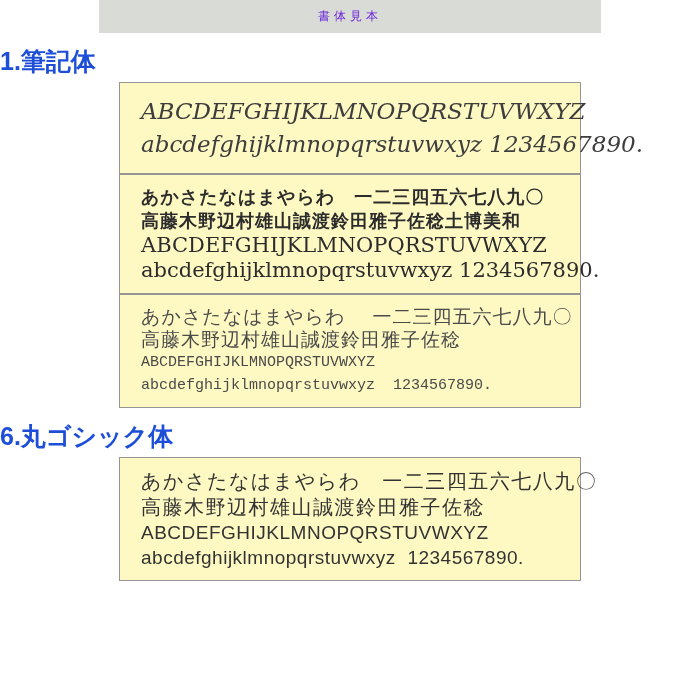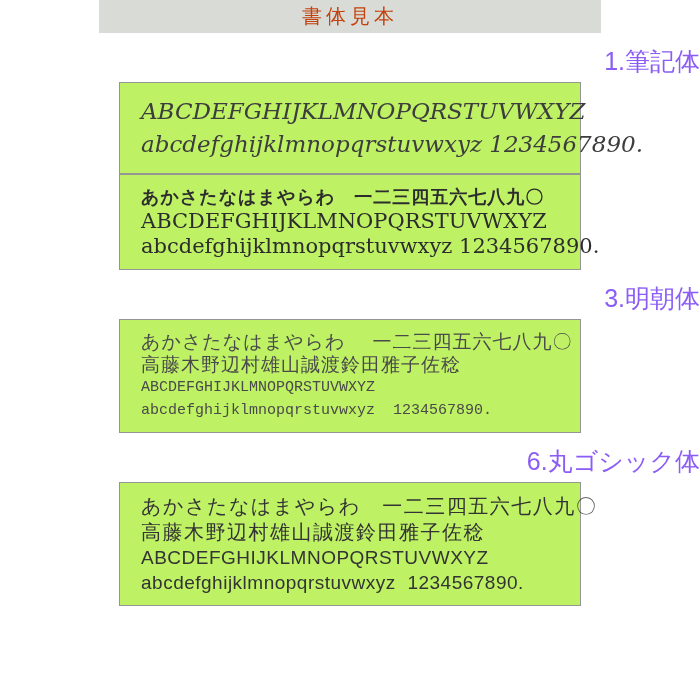--- a/index.html
+++ b/index.html
@@ -19,38 +19,38 @@
   .header-bar {
     width: 502px;
     height: 33px;
     margin: 0 auto;
     background: #d9dbd7;
     display: flex;
     align-items: center;
     justify-content: center;
   }
   .header-title {
-    font-size: 20px;
+    font-size: 12px;
     letter-spacing: 4px;
-    color: #c2410c;
+    color: #6d28d9;
     font-weight: 500;
   }
   .section-title {
-    text-align: right;
+    text-align: left;
     font-size: 25px;
     line-height: 30px;
-    color: #8b5cf6;
-    font-weight: 400;
+    color: #1d4ed8;
+    font-weight: 700;
     margin: 13px 0 6px 0;
   }
   .sample-box {
     width: 462px;
     margin: 0 auto;
     border: 1px solid #959595;
-    background: #bef264;
+    background: #fef9c3;
     box-sizing: border-box;
     padding: 10px 10px 10px 21px;
   }
   .sample-line {
     white-space: pre;
     display: block;
   }
   
   .style-script .sample-line {
     font-family: "DejaVu Serif", serif;
@@ -122,27 +122,27 @@
     <div class="section-title">1.筆記体</div>
     <div class="sample-box style-script">
       <span class="sample-line">ABCDEFGHIJKLMNOPQRSTUVWXYZ</span>
       <span class="sample-line">abcdefghijklmnopqrstuvwxyz 1234567890.</span>
     </div>
   </div>
 
   <div>
     <div class="sample-box style-kaisho">
       <span class="sample-line line-jp">あかさたなはまやらわ　一二三四五六七八九〇</span>
+      <span class="sample-line line-jp">高藤木野辺村雄山誠渡鈴田雅子佐稔土博美和</span>
       <span class="sample-line line-latin">ABCDEFGHIJKLMNOPQRSTUVWXYZ</span>
       <span class="sample-line line-latin">abcdefghijklmnopqrstuvwxyz 1234567890.</span>
     </div>
   </div>
 
   <div>
-    <div class="section-title">3.明朝体</div>
     <div class="sample-box style-mincho">
       <span class="sample-line line-jp">あかさたなはまやらわ　 一二三四五六七八九〇</span>
       <span class="sample-line line-jp">高藤木野辺村雄山誠渡鈴田雅子佐稔</span>
       <span class="sample-line line-latin">ABCDEFGHIJKLMNOPQRSTUVWXYZ</span>
       <span class="sample-line line-latin">abcdefghijklmnopqrstuvwxyz  1234567890.</span>
     </div>
   </div>
 
   <div>
     <div class="section-title">6.丸ゴシック体</div>

